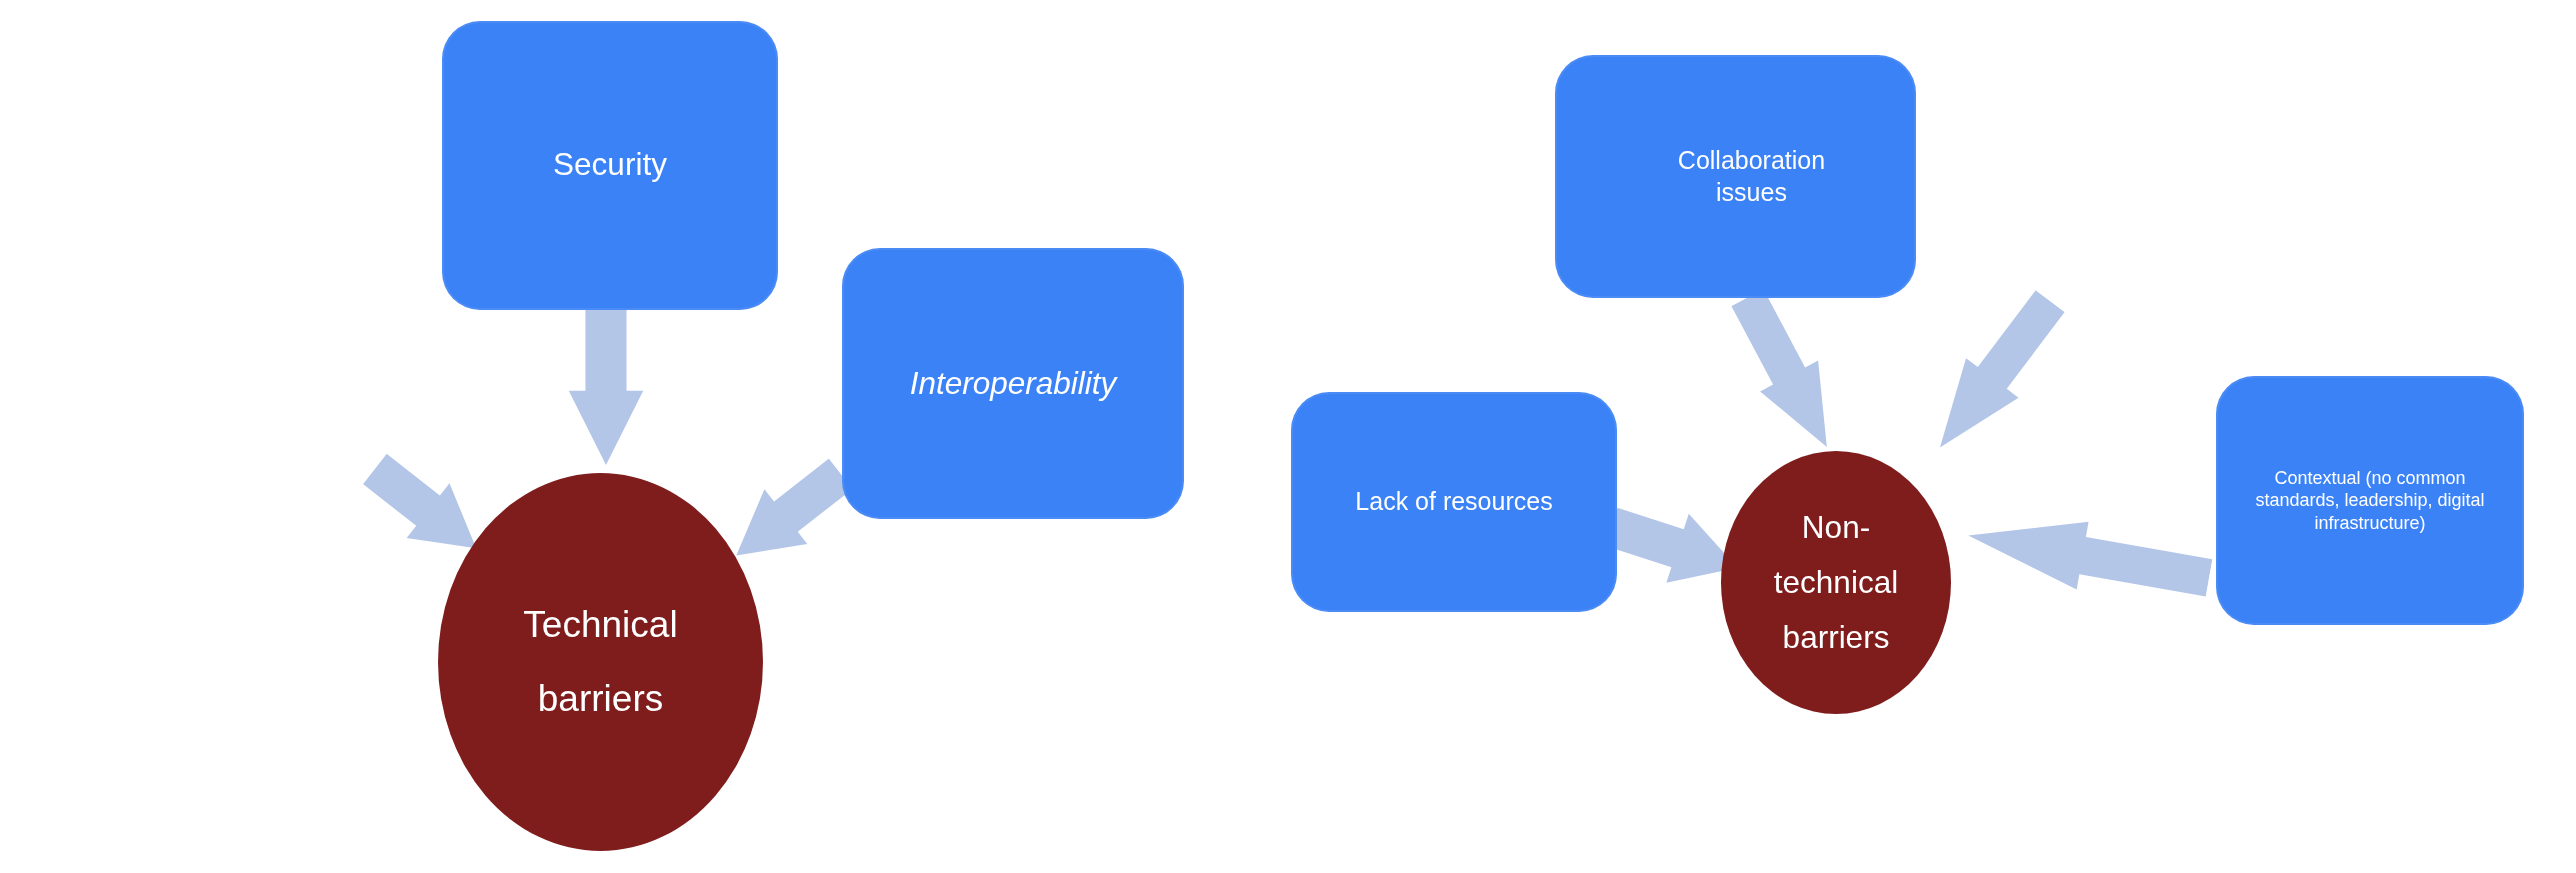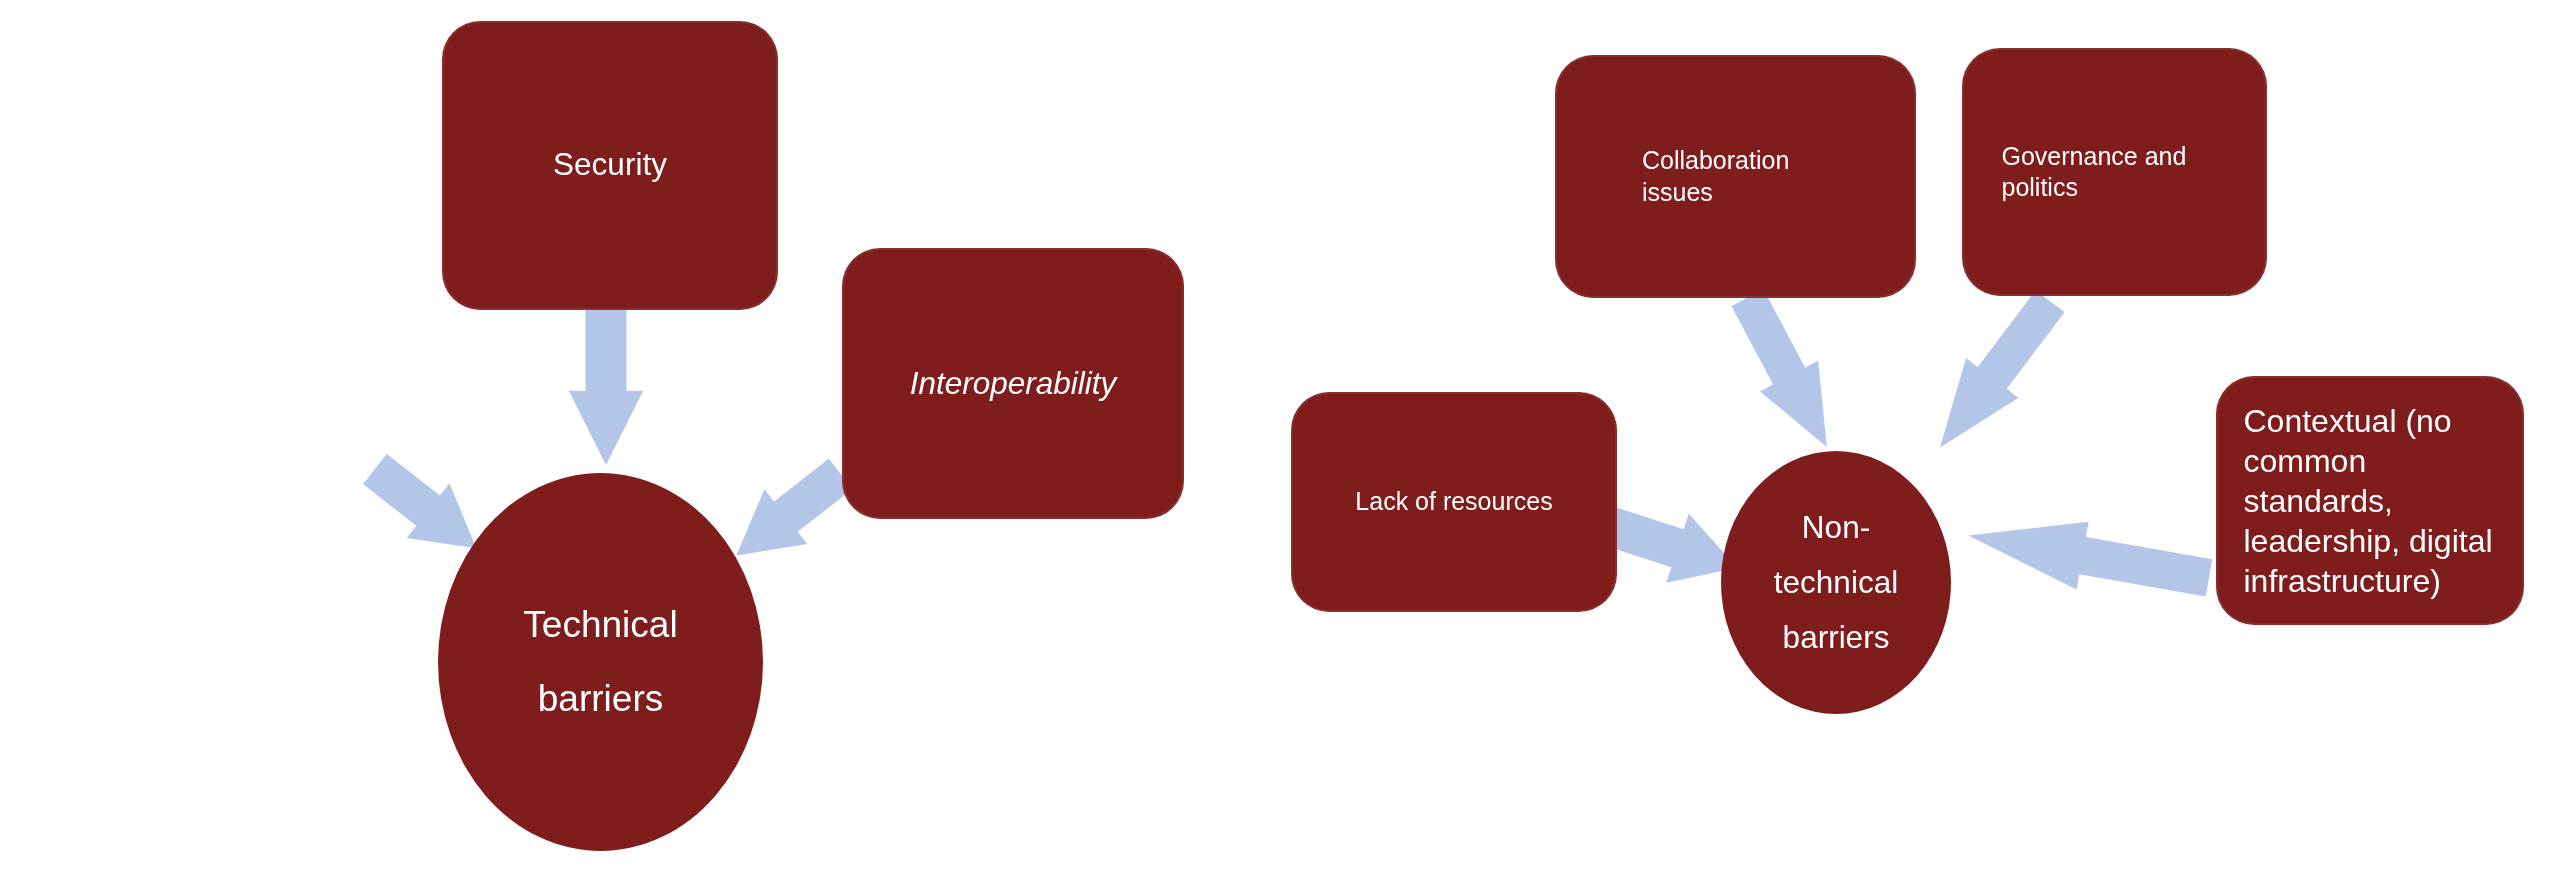--- a/index.html
+++ b/index.html
@@ -5,39 +5,39 @@
   html,body{margin:0;padding:0;background:#ffffff;}
   .canvas{
     position:relative;
     width:2576px;height:874px;
     background:#ffffff;
     font-family:"Liberation Sans", sans-serif;
     overflow:hidden;
   }
   .box{
     position:absolute;
-    background:#7f1d1d;
+    background:#3b82f6;
     border-radius:38px;
     display:flex;align-items:center;justify-content:center;
-    color:#ffffff;text-align:left;
+    color:#ffffff;text-align:center;
     z-index:3;
     box-shadow:inset 0 0 0 2.1px rgba(255,255,255,0.08);
   }
   .box .lbl{padding:0 20.5px;line-height:1.25;}
   .circle{
     position:absolute;
     background:#7f1d1d;
     border-radius:50%;
     display:flex;flex-direction:column;align-items:center;justify-content:center;
     color:#ffffff;text-align:center;
     z-index:2;
   }
   .fs-left-box{font-size:31.5px;}
   .fs-right-box{font-size:25px;}
-  .fs-context{font-size:32px;line-height:1.3;}
+  .fs-context{font-size:18px;line-height:1.3;}
   .fs-left-circle{font-size:37px;line-height:2.0;}
   .fs-right-circle{font-size:31.5px;line-height:1.75;}
   .arrow{
     position:absolute;
     z-index:1;
   }
   .arrow svg{display:block;width:100%;height:100%;}
 </style>
 </head>
 <body>
@@ -77,23 +77,20 @@
   </div>
 
   <div class="box fs-right-box" style="left:1291px;top:392px;width:326px;height:220px;">
     <div class="lbl">Lack of resources</div>
   </div>
 
   <div class="box fs-right-box" style="left:1555px;top:55px;width:329px;height:243px;padding-left:32px;">
     <div class="lbl" style="max-width:219px;">Collaboration issues</div>
   </div>
 
-  <div class="box fs-right-box" style="left:1962px;top:48px;width:305px;height:248px;">
-    <div class="lbl" style="max-width:226px;">Governance and politics</div>
-  </div>
 
   <div class="box fs-context" style="left:2216px;top:376px;width:308px;height:249px;">
     <div class="lbl" style="max-width:253px;">Contextual (no common standards, leadership, digital infrastructure)</div>
   </div>
 
   <div class="arrow" style="left:1608px;top:510px;width:134px;height:75px;transform:rotate(18deg);">
     <svg viewBox="0 0 100 60" preserveAspectRatio="none" aria-hidden="true">
       <polygon points="0,14 52,14 52,1 99,30 52,59 52,46 0,46" fill="#b4c6e8"></polygon>
     </svg>
   </div>

